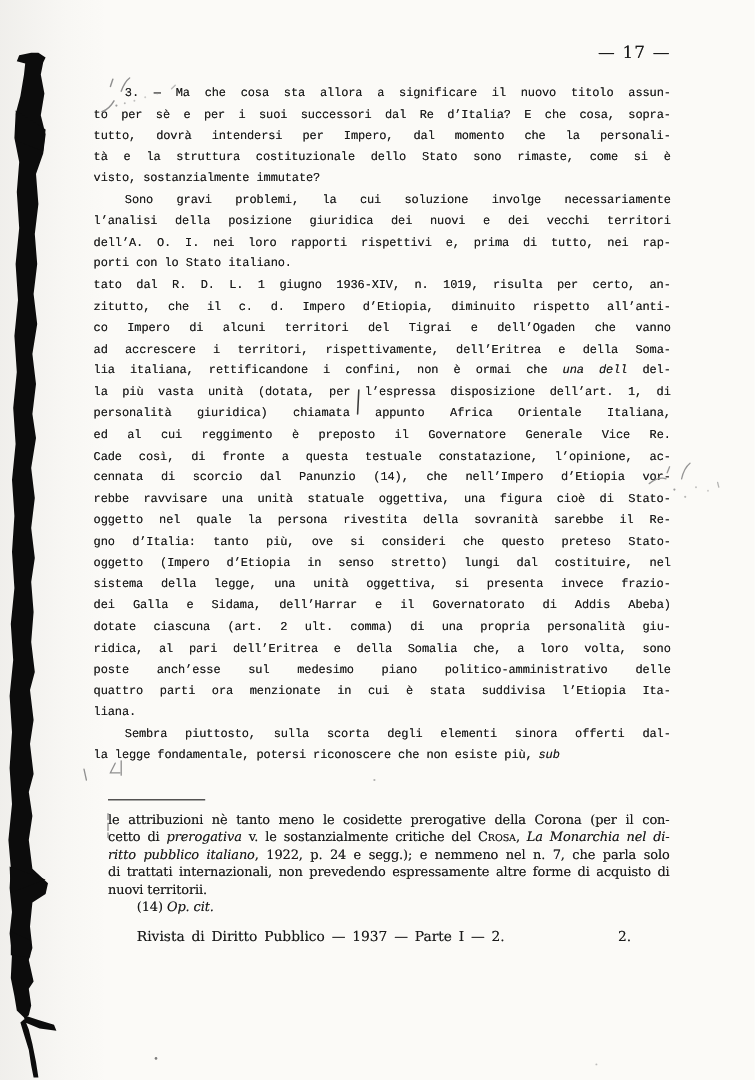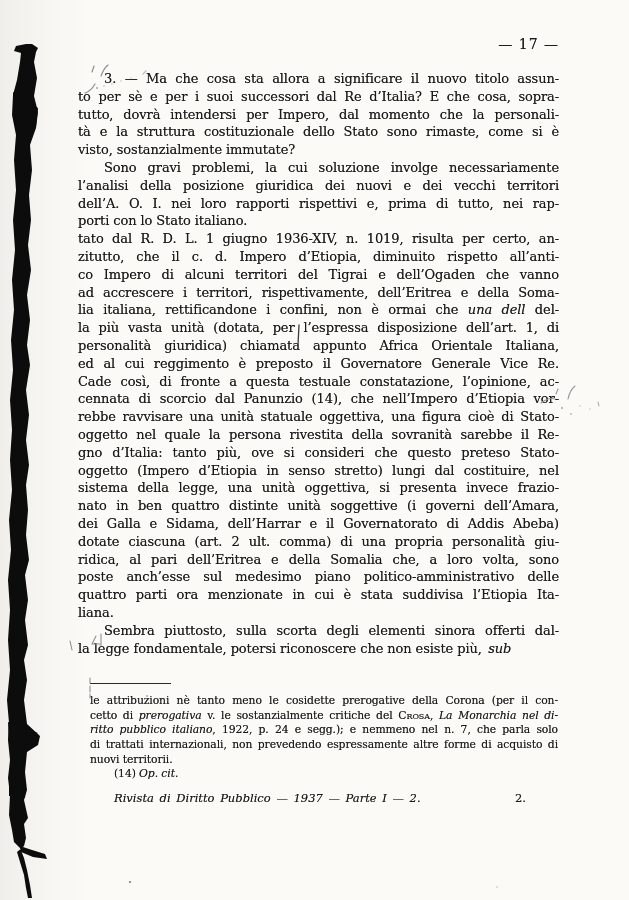--- a/index.html
+++ b/index.html
@@ -28,23 +28,24 @@
   }
   .page-number {
     text-align: right;
     font-size: 14px;
     line-height: 16px;
     letter-spacing: 1px;
     margin-bottom: 18px;
     text-shadow: 0 0 0.4px rgba(10,10,10,0.6);
   }
   .main-text {
-    font-size: 13px;
+    font-size: 10px;
     letter-spacing: -0.1px;
     text-shadow: 0 0 0.4px rgba(10,10,10,0.6);
+    font-family: Liberation Mono, monospace;
   }
   .main-text .tline { line-height: 17.8px; height: 17.8px; }
   .tline { white-space: normal; }
   .tl-just { text-align: justify; text-align-last: justify; }
   .tl-end  { text-align: left;   text-align-last: left; }
   .ind { display: inline-block; width: 26px; }
   .it { font-style: italic; }
   .sc { font-variant: small-caps; }
   .footnote-rule {
     margin: 26px 0 0 12px;
@@ -62,21 +63,20 @@
   .footnote .ind { width: 24px; }
   .page-footer {
     position: relative;
     margin: 9px 0 0 12px;
     width: 468px;
     font-size: 11.5px;
     line-height: 14px;
     text-shadow: 0 0 0.35px rgba(10,10,10,0.55);
   }
   .journal-line {
-    font-style: italic;
     padding-left: 24px;
     word-spacing: 2px;
   }
   .page-signature {
     position: absolute;
     left: 425px; top: 0;
     font-style: normal;
   }
 </style>
 </head>
@@ -115,21 +115,20 @@
       <div class="tline tl-just"><span>la più vasta unità (dotata, per l’espressa disposizione dell’art. 1, di</span></div>
       <div class="tline tl-just"><span>personalità giuridica) chiamata appunto Africa Orientale Italiana,</span></div>
       <div class="tline tl-just"><span>ed al cui reggimento è preposto il Governatore Generale Vice Re.</span></div>
       <div class="tline tl-just"><span>Cade così, di fronte a questa testuale constatazione, l’opinione, ac-</span></div>
       <div class="tline tl-just"><span>cennata di scorcio dal Panunzio (14), che nell’Impero d’Etiopia vor-</span></div>
       <div class="tline tl-just"><span>rebbe ravvisare una unità statuale oggettiva, una figura cioè di Stato-</span></div>
       <div class="tline tl-just"><span>oggetto nel quale la persona rivestita della sovranità sarebbe il Re-</span></div>
       <div class="tline tl-just"><span>gno d’Italia: tanto più, ove si consideri che questo preteso Stato-</span></div>
       <div class="tline tl-just"><span>oggetto (Impero d’Etiopia in senso stretto) lungi dal costituire, nel</span></div>
       <div class="tline tl-just"><span>sistema della legge, una unità oggettiva, si presenta invece frazio-</span></div>
-      <div class="tline tl-just"><span>nato in ben quattro distinte unità soggettive (i governi dell’Amara,</span></div>
       <div class="tline tl-just"><span>dei Galla e Sidama, dell’Harrar e il Governatorato di Addis Abeba)</span></div>
       <div class="tline tl-just"><span>dotate ciascuna (art. 2 ult. comma) di una propria personalità giu-</span></div>
       <div class="tline tl-just"><span>ridica, al pari dell’Eritrea e della Somalia che, a loro volta, sono</span></div>
       <div class="tline tl-just"><span>poste anch’esse sul medesimo piano politico-amministrativo delle</span></div>
       <div class="tline tl-just"><span>quattro parti ora menzionate in cui è stata suddivisa l’Etiopia Ita-</span></div>
       <div class="tline tl-end"><span>liana.</span></div>
       <div class="tline tl-just"><span class="ind"></span><span>Sembra piuttosto, sulla scorta degli elementi sinora offerti dal-</span></div>
       <div class="tline tl-end"><span>la legge fondamentale, potersi riconoscere che non esiste più, </span><span class="it">sub</span></div>
     </div>
 

